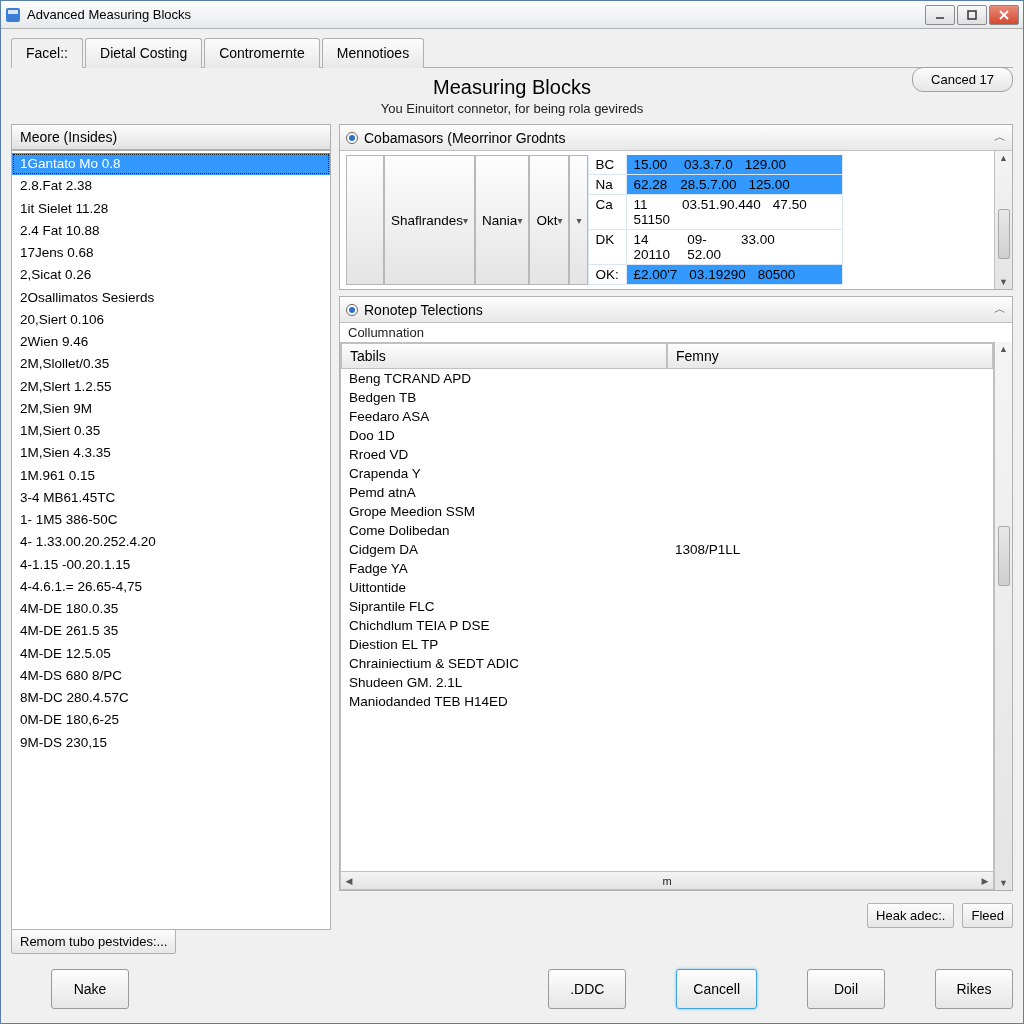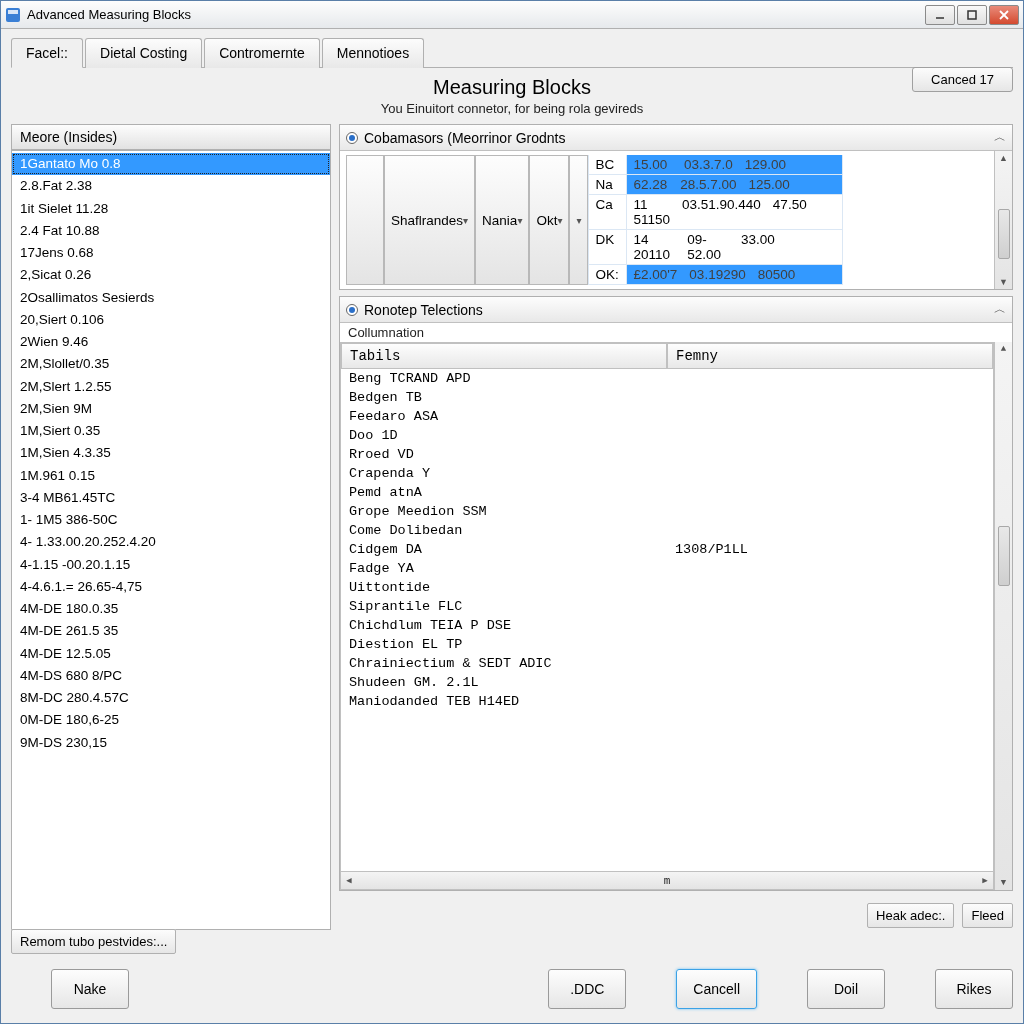--- a/index.html
+++ b/index.html
@@ -62,21 +62,21 @@
   font-size: 14px;
 }
 .tab.active { background: #f0f0f0; border-bottom: 1px solid #f0f0f0; }
 .cancel-top {
   position: absolute;
   right: 0;
   top: 30px;
   padding: 4px 18px;
   border: 1px solid #a0a0a0;
   background: linear-gradient(to bottom, #fcfcfc, #e6e6e6);
-  border-radius: 3px;
+  border-radius: 11px;
   font-size: 13px;
 }
 .fieldset-title { font-size: 20px; margin-bottom: 2px; }
 .subtitle { font-size: 13px; color: #222; margin-bottom: 8px; }
 .main-grid { display: flex; gap: 8px; flex: 1; min-height: 0;}
 .left-panel { width: 320px; display: flex; flex-direction: column; justify-content: space-between; }
 .right-panel { flex: 1; display: flex; flex-direction: column; gap: 6px; min-width: 0;}
 .panel-head {
   background: linear-gradient(to bottom, #fdfdfd, #e2e2e2);
   border: 1px solid #b0b0b0;
@@ -146,21 +146,21 @@
   flex: 1;
   padding: 2px 6px;
   font-size: 13.5px;
   border-bottom: 1px solid #dbe7f4;
 }
 .datagrid-row .cell.label {
   flex: 0 0 38px;
   background: #fff;
   border-right: 1px solid #dbe7f4;
 }
-.datagrid-row.sel .cell:not(.label) { background: #3399ff; color: #404040; }
+.datagrid-row.sel .cell:not(.label) { background: #3399ff; color: #000000; }
 .datagrid-row .cell:not(.label) { background: #fff; }
 .vscroll {
   width: 18px;
   background: linear-gradient(to bottom, #f4f4f4, #e4e4e4);
   border-left: 1px solid #c0c0c0;
   display: flex;
   flex-direction: column;
   align-items: center;
   justify-content: space-between;
   padding: 2px 0;
@@ -169,21 +169,21 @@
 .scroll-thumb {
   width: 12px;
   background: linear-gradient(to bottom, #e8e8e8, #cfcfcf);
   border: 1px solid #a8a8a8;
   border-radius: 2px;
 }
 .grid-wrap { display: flex; }
 .grid-inner { flex: 1; }
 .sublabel { font-size: 13px; padding: 2px 8px; color: #222; }
 .table2 { flex: 1; min-height: 0; display: flex; flex-direction: column; }
-.table2-wrap { display: flex; flex: 1; min-height: 0; font-family: Liberation Mono, monospace; }
+.table2-wrap { display: flex; flex: 1; min-height: 0; }
 .table2-inner { flex: 1; display: flex; flex-direction: column; border: 1px solid #c0c0c0;}
 .table2-head { display: flex; }
 .table2-head .th {
   flex: 1;
   background: linear-gradient(to bottom, #fdfdfd, #e8e8e8);
   border: 1px solid #c0c0c0;
   padding: 4px 8px;
   font-size: 14px;
 }
 .table2-body { flex: 1; overflow: hidden; background: #fff;}

